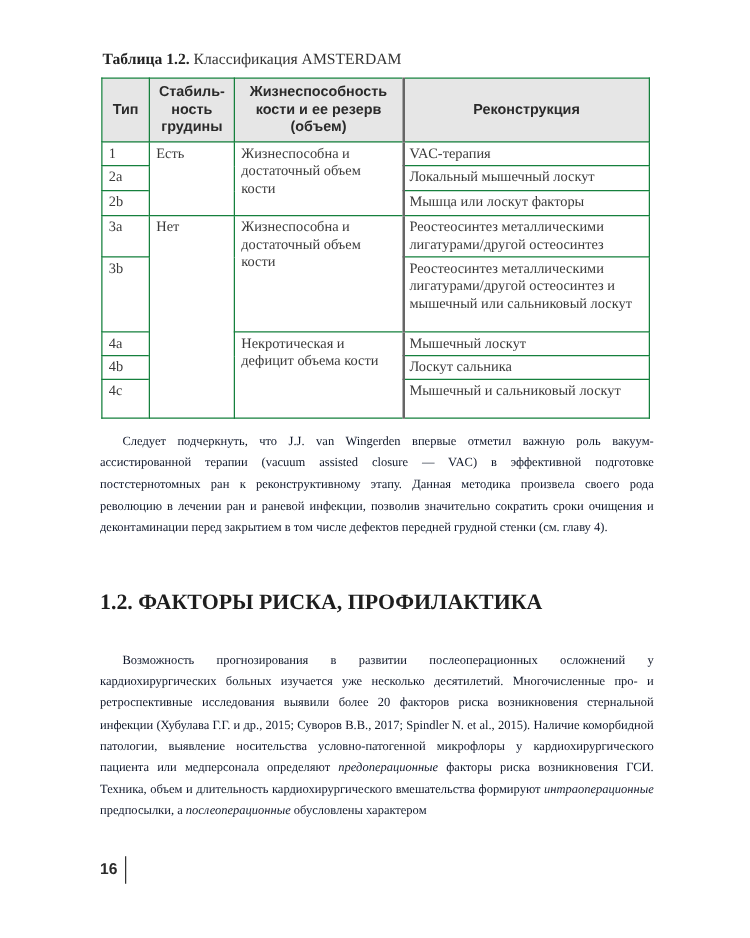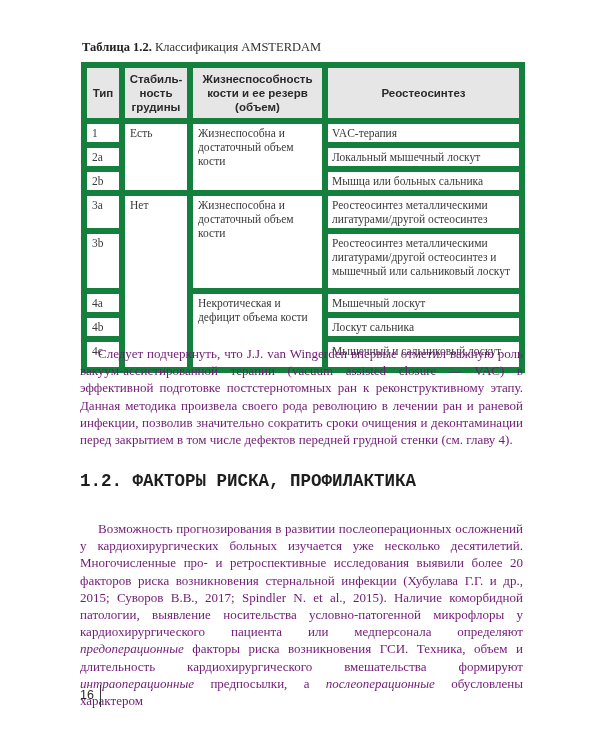--- a/index.html
+++ b/index.html
@@ -12,50 +12,50 @@
       position: absolute; left: 82px; top: 40px;
       font-size: 12.5px; color: #333;
     }
     .caption b { font-weight: bold; color: #222; }
     table.amst {
       position: absolute; left: 81px; top: 62px;
       width: 438px; border-collapse: collapse; table-layout: fixed;
       font-size: 11.5px; line-height: 14px;
     }
     table.amst td, table.amst th {
-      border: 6px solid #15803d; padding: 2px 5px; vertical-align: top;
+      border: 1px solid #15803d; padding: 2px 5px; vertical-align: top;
       color: #3a3a3a;
     }
     table.amst th {
       background: #e6e6e6;
       font-family: "Liberation Sans", "DejaVu Sans", sans-serif;
       font-weight: bold; font-size: 11.5px; line-height: 14px;
       text-align: center; vertical-align: middle; color: #2a2a2a;
       height: 46px; padding: 2px 3px;
     }
     table.amst td.recon { padding-left: 4px; margin-top: 48px; }
     table.amst .thick-right { border-right: 2px solid #666; }
     .para {
       position: absolute; left: 80px; width: 443px;
-      font-size: 13px; line-height: 17.2px; text-align: justify;
-      color: #701a75;
+      font-size: 10px; line-height: 17.2px; text-align: justify;
+      color: #0f172a;
     }
     .para .indent { display: inline-block; width: 18px; }
     .para i { font-style: italic; }
     .section-title {
       position: absolute; left: 80px; top: 471px; width: 450px;
-      font-family: Liberation Mono, monospace;
+      font-family: Liberation Serif, serif;
       font-weight: bold; font-size: 17.5px; line-height: 21px; color: #1e1e1e;
     }
     .footer {
       position: absolute; left: 80px; top: 685px; height: 20px;
       font-family: "Liberation Sans", "DejaVu Sans", sans-serif;
       font-size: 12px; color: #2a2a2a; display: flex; align-items: center;
     }
-    .footer .pgnum { font-weight: normal; font-size: 12.5px; margin-right: 6px; }
+    .footer .pgnum { font-weight: bold; font-size: 12.5px; margin-right: 6px; }
     .footer .sep { width: 1.5px; height: 22px; background: #333; margin-right: 6px; align-self: stretch; }
   </style>
 </head>
 <body>
 
 <div class="caption">
   <b>Таблица 1.2.</b>
   <span>Классификация AMSTERDAM</span>
 </div>
 
@@ -64,37 +64,37 @@
     <col style="width:38px">
     <col style="width:68px">
     <col style="width:135px">
     <col style="width:197px">
   </colgroup>
   <thead>
     <tr>
       <th>Тип</th>
       <th>Стабиль-ность грудины</th>
       <th class="thick-right">Жизнеспособность кости и ее резерв (объем)</th>
-      <th>Реостеосинтез</th>
+      <th>Реконструкция</th>
     </tr>
   </thead>
   <tbody>
     <tr style="height:17px">
       <td>1</td>
       <td rowspan="3">Есть</td>
       <td rowspan="3" class="thick-right">Жизнеспособна и достаточный объем кости</td>
       <td class="recon">VAC-терапия</td>
     </tr>
     <tr style="height:20px">
       <td>2a</td>
       <td class="recon">Локальный мышечный лоскут</td>
     </tr>
     <tr style="height:20px">
       <td>2b</td>
-      <td class="recon">Мышца или больных сальника</td>
+      <td class="recon">Мышца или лоскут факторы</td>
     </tr>
     <tr style="height:30px">
       <td>3a</td>
       <td rowspan="5">Нет</td>
       <td rowspan="2" class="thick-right">Жизнеспособна и достаточный объем кости</td>
       <td class="recon">Реостеосинтез металлическими лигатурами/другой остеосинтез</td>
     </tr>
     <tr style="height:60px">
       <td>3b</td>
       <td class="recon">Реостеосинтез металлическими лигатурами/другой остеосинтез и мышечный или сальниковый лоскут</td>

